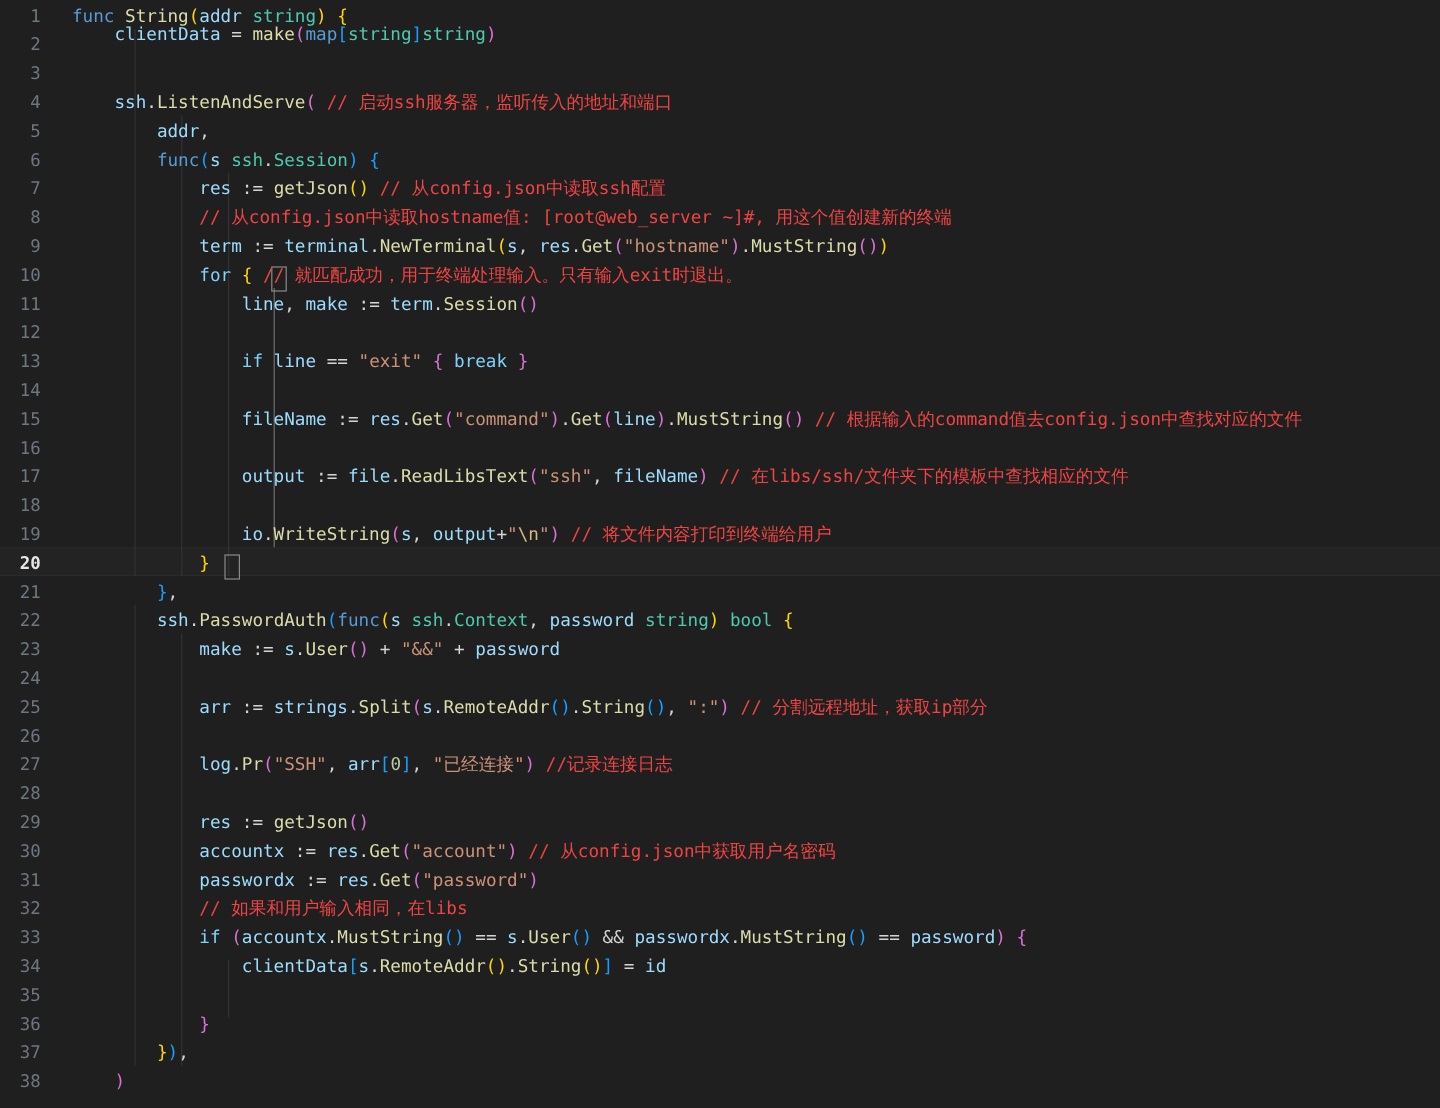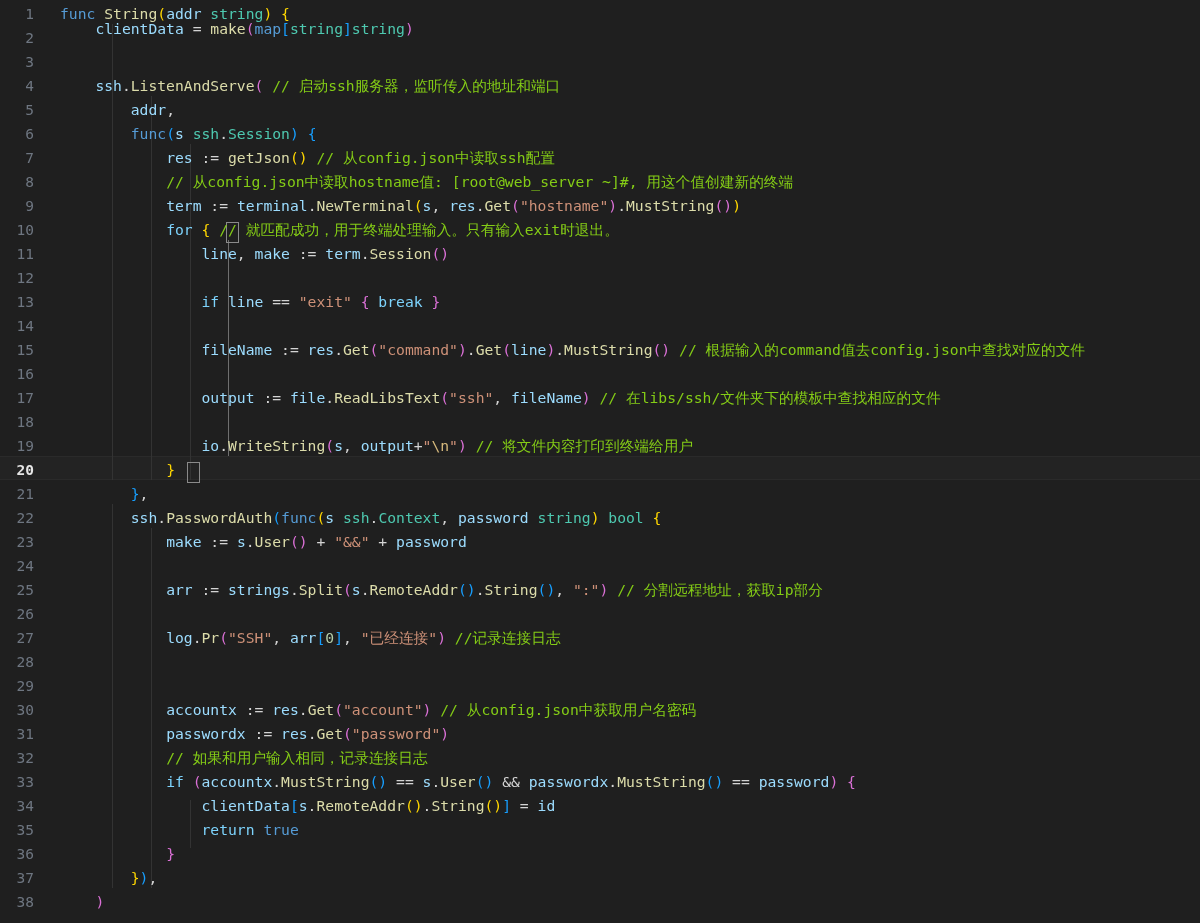--- a/index.html
+++ b/index.html
@@ -110,21 +110,21 @@
 
   
   .t-kw       { color: #569cd6; }   
   .t-kw2      { color: #7dd3fc; }   
   .t-fn       { color: #dcdcaa; }   
   .t-type     { color: #4ec9b0; }   
   .t-var      { color: #9cdcfe; }   
   .t-str      { color: #ce9178; }   
   .t-esc      { color: #d7ba7d; }   
   .t-num      { color: #b5cea8; }   
-  .t-com      { color: #84cc16; }   
+  .t-com      { color: #ef4444; }   
   .t-plain    { color: #d4d4d4; }   
   .t-br-y     { color: #ffd700; }   
   .t-br-m     { color: #da70d6; }   
   .t-br-b     { color: #179fff; }   
 </style>
 </head>
 <body>
 
 <div id="editor">
 
@@ -235,32 +235,32 @@
     <div class="code-line" style="top:554px"></div>
 
     <div class="code-line" style="top:578px">            <span class="t-var">arr</span><span class="t-plain"> := </span><span class="t-var">strings</span><span class="t-plain">.</span><span class="t-fn">Split</span><span class="t-br-m">(</span><span class="t-var">s</span><span class="t-plain">.</span><span class="t-fn">RemoteAddr</span><span class="t-br-b">()</span><span class="t-plain">.</span><span class="t-fn">String</span><span class="t-br-b">()</span><span class="t-plain">, </span><span class="t-str">":"</span><span class="t-br-m">)</span><span class="t-plain"> </span><span class="t-com">// 分割远程地址，获取ip部分</span></div>
 
     <div class="code-line" style="top:602px"></div>
 
     <div class="code-line" style="top:626px">            <span class="t-var">log</span><span class="t-plain">.</span><span class="t-fn">Pr</span><span class="t-br-m">(</span><span class="t-str">"SSH"</span><span class="t-plain">, </span><span class="t-var">arr</span><span class="t-br-b">[</span><span class="t-num">0</span><span class="t-br-b">]</span><span class="t-plain">, </span><span class="t-str">"已经连接"</span><span class="t-br-m">)</span><span class="t-plain"> </span><span class="t-com">//记录连接日志</span></div>
 
     <div class="code-line" style="top:650px"></div>
 
+    <div class="code-line" style="top:674px">            <span class="t-var">res</span><span class="t-plain"> := </span><span class="t-fn">getJson</span><span class="t-br-m">()</span></div>
 
     <div class="code-line" style="top:698px">            <span class="t-var">accountx</span><span class="t-plain"> := </span><span class="t-var">res</span><span class="t-plain">.</span><span class="t-fn">Get</span><span class="t-br-m">(</span><span class="t-str">"account"</span><span class="t-br-m">)</span><span class="t-plain"> </span><span class="t-com">// 从config.json中获取用户名密码</span></div>
 
     <div class="code-line" style="top:722px">            <span class="t-var">passwordx</span><span class="t-plain"> := </span><span class="t-var">res</span><span class="t-plain">.</span><span class="t-fn">Get</span><span class="t-br-m">(</span><span class="t-str">"password"</span><span class="t-br-m">)</span></div>
 
-    <div class="code-line" style="top:746px">            <span class="t-com">// 如果和用户输入相同，记录连接日志</span></div>
+    <div class="code-line" style="top:746px">            <span class="t-com">// 如果和用户输入相同，在libs</span></div>
 
     <div class="code-line" style="top:770px">            <span class="t-kw2">if</span><span class="t-plain"> </span><span class="t-br-m">(</span><span class="t-var">accountx</span><span class="t-plain">.</span><span class="t-fn">MustString</span><span class="t-br-b">()</span><span class="t-plain"> == </span><span class="t-var">s</span><span class="t-plain">.</span><span class="t-fn">User</span><span class="t-br-b">()</span><span class="t-plain"> &amp;&amp; </span><span class="t-var">passwordx</span><span class="t-plain">.</span><span class="t-fn">MustString</span><span class="t-br-b">()</span><span class="t-plain"> == </span><span class="t-var">password</span><span class="t-br-m">)</span><span class="t-plain"> </span><span class="t-br-m">{</span></div>
 
     <div class="code-line" style="top:794px">                <span class="t-var">clientData</span><span class="t-br-b">[</span><span class="t-var">s</span><span class="t-plain">.</span><span class="t-fn">RemoteAddr</span><span class="t-br-y">()</span><span class="t-plain">.</span><span class="t-fn">String</span><span class="t-br-y">()</span><span class="t-br-b">]</span><span class="t-plain"> = </span><span class="t-var">id</span></div>
 
-    <div class="code-line" style="top:818px">                <span class="t-kw2">return</span><span class="t-plain"> </span><span class="t-kw">true</span></div>
 
     <div class="code-line" style="top:842px">            <span class="t-br-m">}</span></div>
 
     <div class="code-line" style="top:866px">        <span class="t-br-y">}</span><span class="t-br-b">)</span><span class="t-plain">,</span></div>
 
     <div class="code-line" style="top:890px">    <span class="t-br-m">)</span></div>
 
   </div>
 </div>
 

